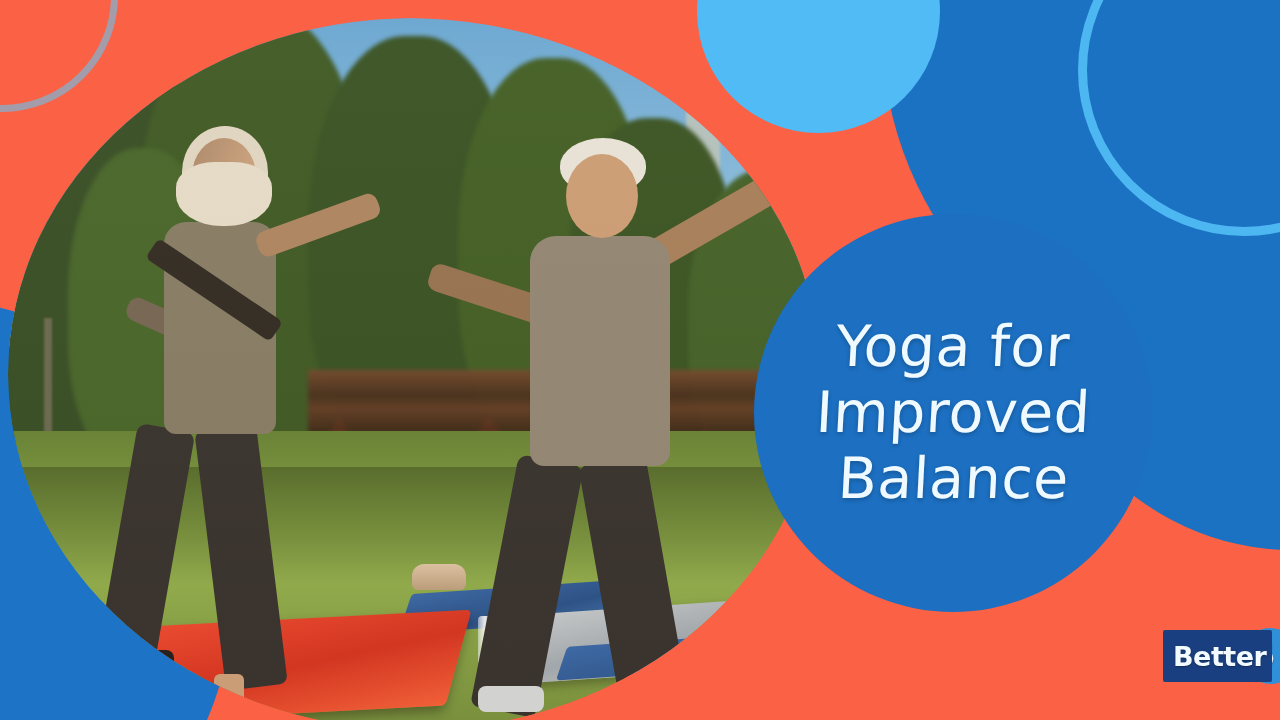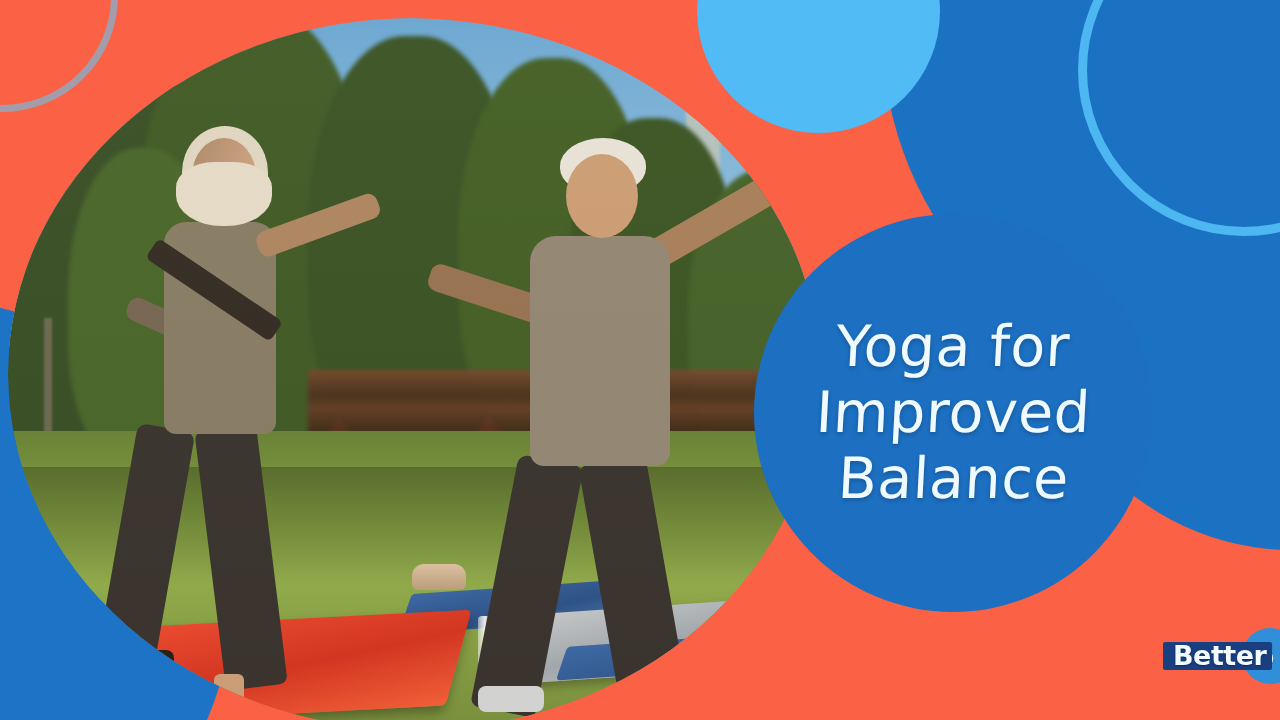--- a/index.html
+++ b/index.html
@@ -241,23 +241,23 @@
   .logo{
     position:absolute;
     left:1163px;top:634px;
     height:44px;
     z-index:8;
     display:flex;align-items:center;
   }
   .logo-plate{
     position:relative;
     background:#1a3f80;
-    height:28px;
+    height:52px;
     padding:0 6px 0 10px;
-    display:flex;align-items:flex-start;
+    display:flex;align-items:center;
     border-radius:2px;
   }
   .logo-word{
     color:#f2fbff;
     font-family:"DejaVu Sans","Liberation Sans",sans-serif;
     font-weight:bold;
     font-size:27px;
     letter-spacing:-.5px;
     line-height:1;
     text-shadow:0 1px 2px rgba(0,0,0,.35);

